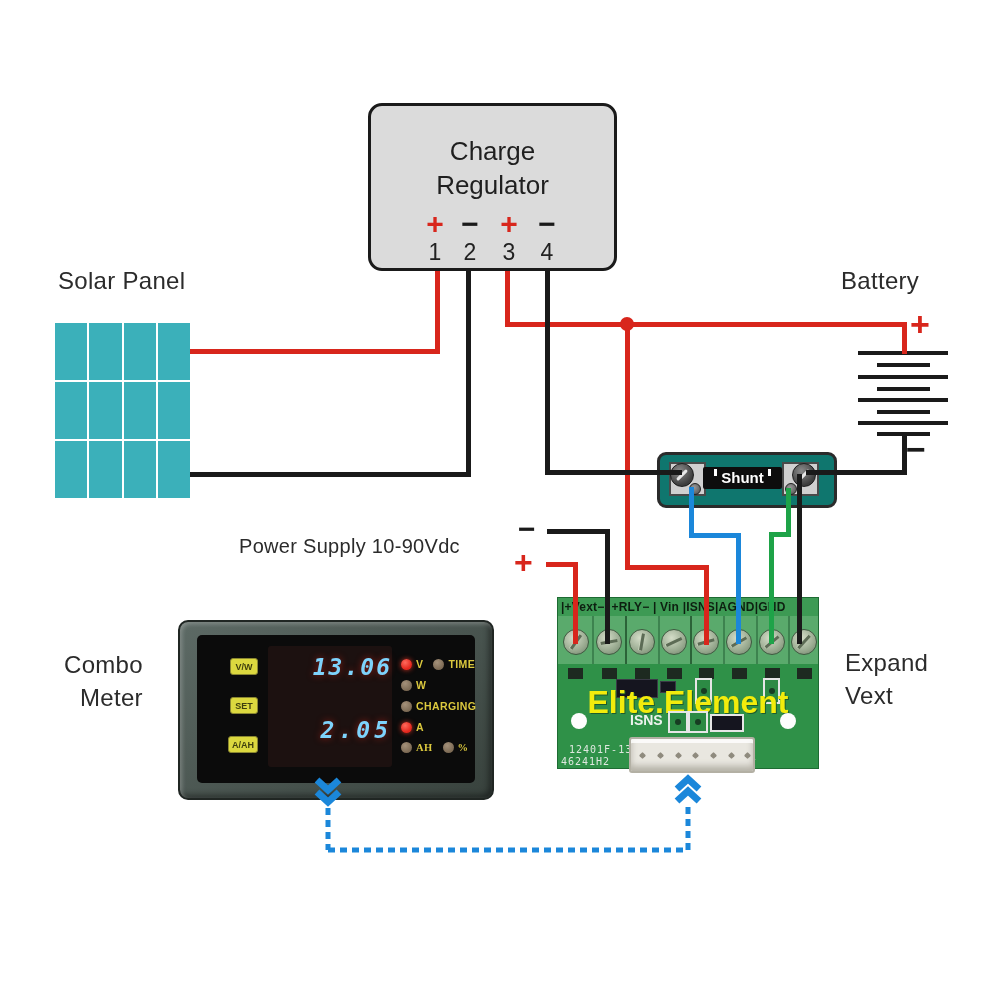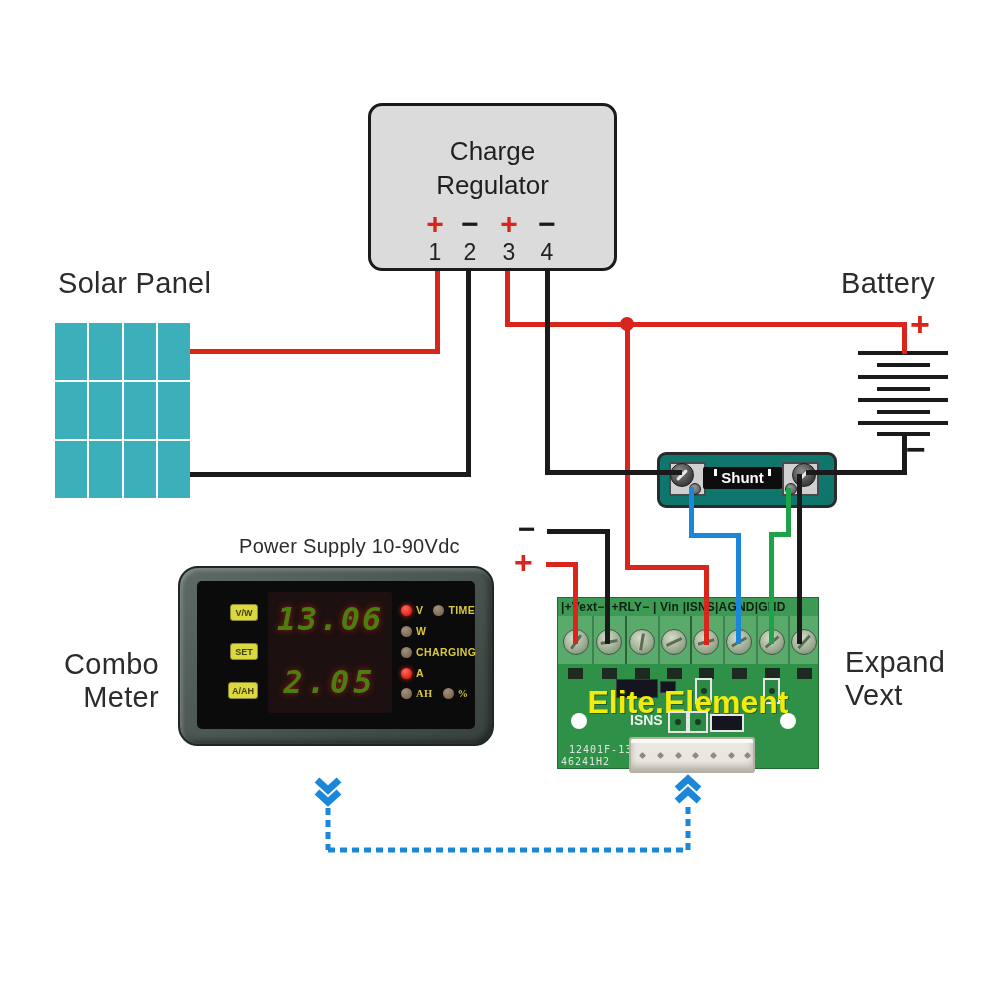--- a/index.html
+++ b/index.html
@@ -1,20 +1,20 @@
 <!DOCTYPE html>
 <html><head>
 <meta charset="utf-8">
 <style>
   html,body{margin:0;padding:0;background:#fff;}
   #stage{position:relative;width:1000px;height:1000px;background:#ffffff;overflow:hidden;
          font-family:"Liberation Sans","DejaVu Sans",sans-serif;color:#2b2b2b;}
 
   
-  .big-label{position:absolute;font-size:29px;color:#2b2b2b;letter-spacing:.3px;}
+  .big-label{position:absolute;font-size:24px;color:#2b2b2b;letter-spacing:.3px;}
   .two-line{line-height:33px;}
 
   
   .regulator{position:absolute;left:368px;top:103px;width:243px;height:162px;
              background:#dbdbdb;border:3px solid #1a1a1a;border-radius:14px;}
   .reg-title{position:absolute;left:0;right:0;top:28px;text-align:center;
              font-size:26px;line-height:34px;color:#1f1f1f;}
   .term{position:absolute;width:40px;text-align:center;top:103px;}
   .t-sign{display:block;font-size:30px;font-weight:900;line-height:30px;}
   .t-sign.pos{color:#d8261c;} .t-sign.neg{color:#1a1a1a;}
@@ -76,30 +76,30 @@
          color:#f2ec0c;letter-spacing:0px;text-shadow:1px 1px 0 #1d5c2e;line-height:30px;}
   .hole{position:absolute;width:16px;height:16px;border-radius:50%;background:#fdfdfd;top:115px;}
   .silk{position:absolute;color:#eef3ee;font-weight:bold;}
   .code{position:absolute;color:#dfe8df;font-family:"DejaVu Sans Mono",monospace;font-size:10px;letter-spacing:1px;}
   .connector{position:absolute;left:71px;top:139px;width:126px;height:36px;background:#e9e7e0;
              border:2px solid #b3b0a4;border-radius:3px;box-sizing:border-box;
              box-shadow:inset 0 4px 0 rgba(255,255,255,.8), inset 0 -5px 6px rgba(120,115,100,.45);}
   .pin{position:absolute;top:14px;width:5px;height:5px;background:#8f8b7e;border-radius:1px;transform:rotate(45deg);}
 
   
-  .meter{position:absolute;left:178px;top:566px;width:312px;height:176px;border-radius:20px;
+  .meter{position:absolute;left:178px;top:620px;width:312px;height:176px;border-radius:10px;
          background:linear-gradient(145deg,#5d6a65,#38423d);border:2px solid #202623;
          box-shadow:inset 2px 2px 4px rgba(255,255,255,.28), inset -3px -3px 6px rgba(0,0,0,.45);}
   .panel{position:absolute;left:17px;top:13px;width:278px;height:148px;background:#0b0b0b;border-radius:5px;}
   .mbtn{position:absolute;left:33px;width:28px;height:17px;background:#dcd83f;border:1px solid #8a8730;
         border-radius:3px;font-size:9px;font-weight:bold;color:#3f3f0e;text-align:center;line-height:16px;
         box-sizing:border-box;}
   .display{position:absolute;left:71px;top:11px;width:124px;height:121px;background:#1c1110;border-radius:3px;}
-  .seg{position:absolute;left:0;width:100%;text-align:center;font-family:"DejaVu Sans Mono",monospace;
-       font-style:italic;font-weight:bold;color:#4d7c0f;font-size:32px;letter-spacing:2px;
+  .seg{position:absolute;left:0;width:100%;text-align:right;font-family:"DejaVu Sans Mono",monospace;
+       font-style:italic;font-weight:bold;color:#7dd3fc;font-size:23px;letter-spacing:2px;
        text-shadow:0 0 7px rgba(243,40,26,.55);}
   .ind-row{position:absolute;left:204px;display:flex;align-items:center;}
   .led{width:11px;height:11px;border-radius:50%;flex:0 0 auto;}
   .led.lit{background:radial-gradient(circle at 38% 32%,#ff6a5c,#e5271d 65%);box-shadow:0 0 5px rgba(255,60,40,.8);}
   .led.off{background:radial-gradient(circle at 38% 32%,#a4917a,#7c6a54 70%);}
   .ind-lab{font-size:10.5px;font-weight:bold;color:#dcc93e;margin-left:4px;letter-spacing:.4px;white-space:nowrap;}
   .ind-row .led + .led, .ind-row .ind-lab + .led{margin-left:10px;}
 
   
   .wire{position:absolute;z-index:20;}

